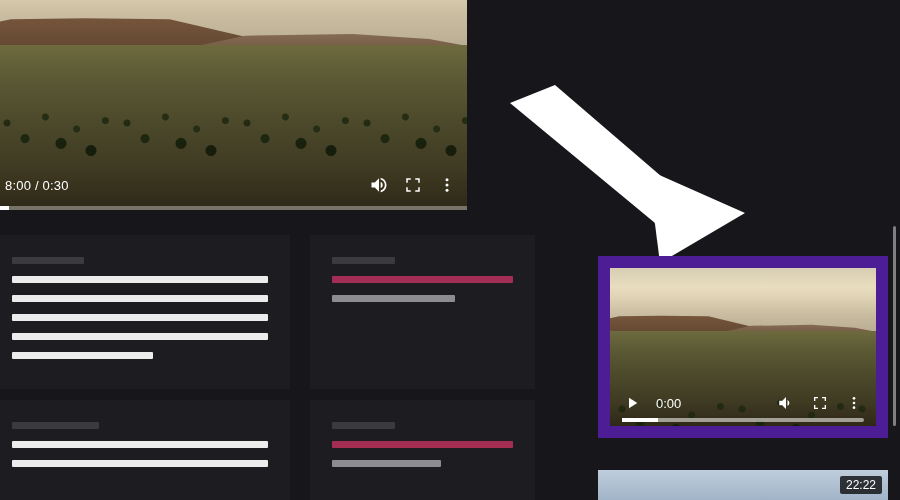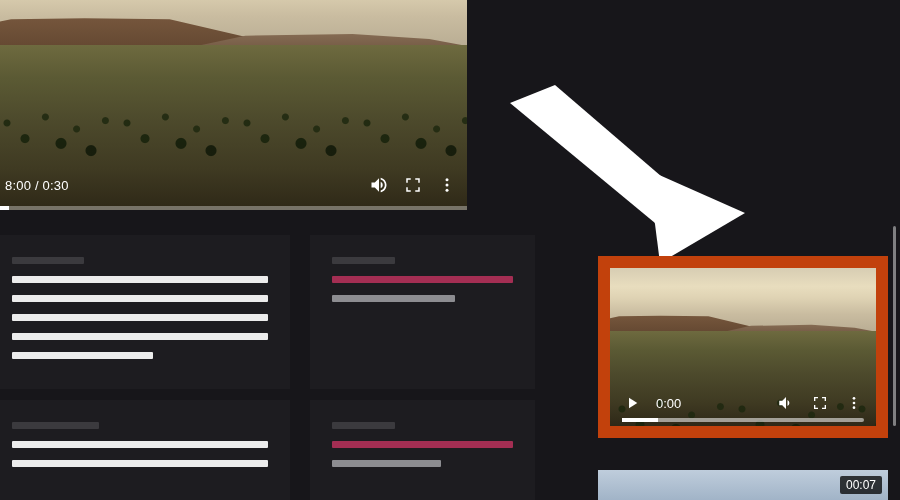--- a/index.html
+++ b/index.html
@@ -101,21 +101,21 @@
   }
   .pip-arrow svg { width: 100%; height: 100%; overflow: visible; }
 
   
   .mini-wrap {
     position: absolute;
     right: 12px;
     bottom: 62px;
     width: 290px;
     height: 182px;
-    background: #c2410c;
+    background: #4c1d95;
     padding: 12px;
   }
   .mini-player {
     position: relative;
     width: 100%; height: 100%;
     background: #000;
     overflow: hidden;
   }
   .mini-player .controls {
     position: absolute;
@@ -324,14 +324,14 @@
     </div>
     <div class="progress">
       <div class="fill"></div>
     </div>
   </div>
 </div>
 
 <div class="mini-scroll"></div>
 
 <div class="next-peek">
-  <span class="badge">00:07</span>
+  <span class="badge">22:22</span>
 </div>
 
 </body></html>

